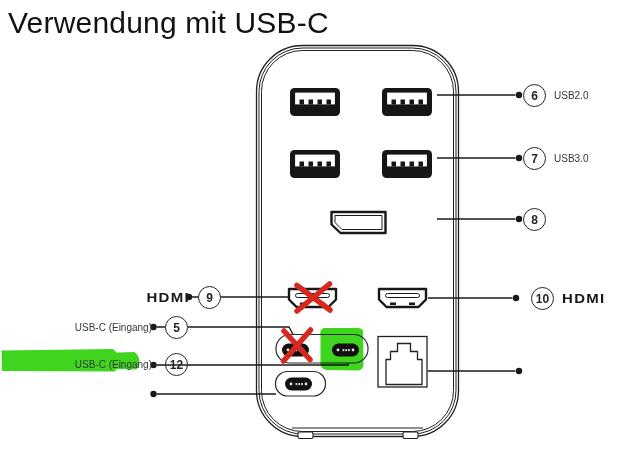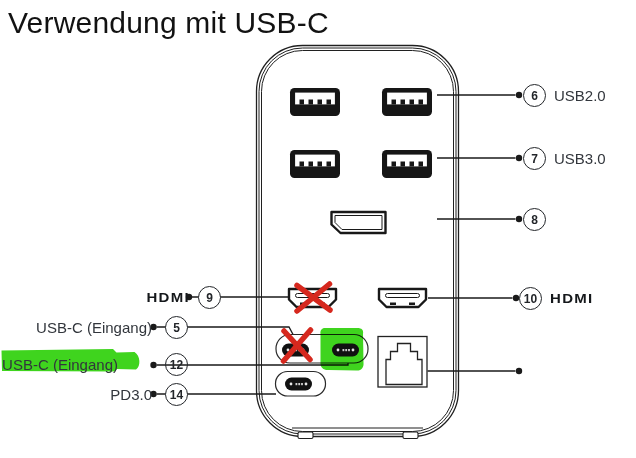--- a/index.html
+++ b/index.html
@@ -5,22 +5,22 @@
   html,body{margin:0;padding:0;background:#fff;}
   .stage{position:relative;width:636px;height:458px;background:#ffffff;overflow:hidden;
          font-family:"Liberation Sans",sans-serif;padding-left:40px;}
   .title{position:absolute;left:8px;top:6px;font-size:30px;color:#121212;letter-spacing:.2px;}
   svg.diagram{position:absolute;left:0;top:0;width:636px;height:458px;}
   .row{position:absolute;display:flex;align-items:center;gap:8px;height:23px;}
   .row.left{gap:13px;}
   .circle{width:23px;height:23px;box-sizing:border-box;border:1.6px solid #23262a;border-radius:50%;
           display:flex;align-items:center;justify-content:center;flex:0 0 auto;
           font-size:12px;font-weight:700;color:#23262a;background:#fff;}
-  .circle.on-highlight{background:transparent;margin-left:34px;}
-  .lbl{font-size:15px;color:#32363c;white-space:nowrap;}
+  .circle.on-highlight{background:transparent;}
+  .lbl{font-size:10px;color:#32363c;white-space:nowrap;}
   .hdmi-logo{font-size:15px;font-weight:700;letter-spacing:1.3px;color:#15181b;
              transform:scaleY(.8);white-space:nowrap;}
 </style>
 </head>
 <body>
 
 <div class="stage">
 
   <svg class="diagram" viewBox="0 0 636 458">
 
@@ -162,35 +162,31 @@
     <span class="circle">6</span>
     <span class="lbl">USB2.0</span>
   </div>
   <div class="row" style="top:147px;left:523px">
     <span class="circle">7</span>
     <span class="lbl">USB3.0</span>
   </div>
   <div class="row" style="top:208px;left:523px">
     <span class="circle">8</span>
   </div>
-  <div class="row" style="top:287px;left:519px">
+  <div class="row" style="top:287px;left:531px">
     <span class="circle">10</span>
     <span class="hdmi-logo">HDMI</span>
   </div>
 
   <div class="row left" style="top:286px;right:455px;gap:8px">
     <span class="hdmi-logo">HDMI</span>
     <span class="circle">9</span>
   </div>
   <div class="row left" style="top:316px;right:488px">
     <span class="lbl">USB-C (Eingang)</span>
     <span class="circle">5</span>
   </div>
   <div class="row left" style="top:353px;right:488px">
     <span class="lbl">USB-C (Eingang)</span>
     <span class="circle on-highlight">12</span>
   </div>
-  <div class="row left" style="top:383px;right:488px">
-    <span class="lbl">PD3.0</span>
-    <span class="circle">14</span>
-  </div>
 
 </div>
 
 </body></html>

